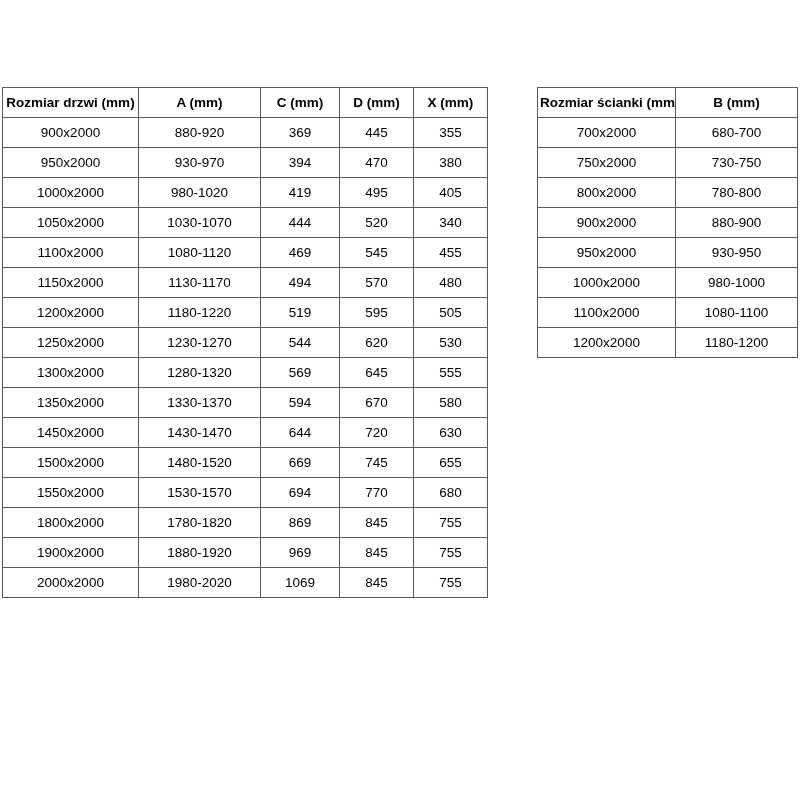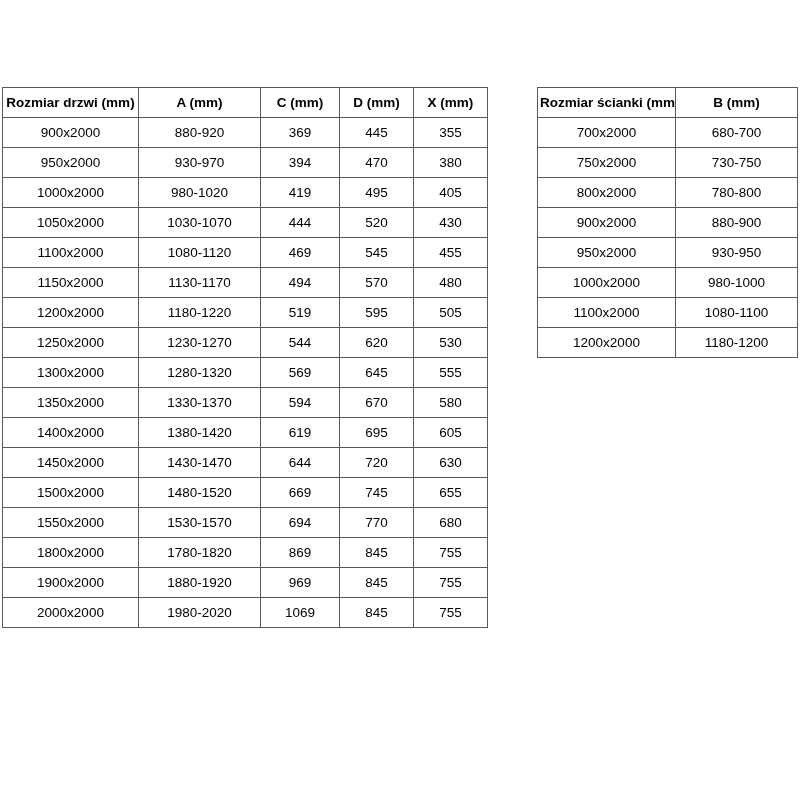--- a/index.html
+++ b/index.html
@@ -82,21 +82,21 @@
           <td>980-1020</td>
           <td>419</td>
           <td>495</td>
           <td>405</td>
         </tr>
         <tr>
           <td>1050x2000</td>
           <td>1030-1070</td>
           <td>444</td>
           <td>520</td>
-          <td>430</td>
+          <td>340</td>
         </tr>
         <tr>
           <td>1100x2000</td>
           <td>1080-1120</td>
           <td>469</td>
           <td>545</td>
           <td>455</td>
         </tr>
         <tr>
           <td>1150x2000</td>
@@ -125,27 +125,20 @@
           <td>569</td>
           <td>645</td>
           <td>555</td>
         </tr>
         <tr>
           <td>1350x2000</td>
           <td>1330-1370</td>
           <td>594</td>
           <td>670</td>
           <td>580</td>
-        </tr>
-        <tr>
-          <td>1400x2000</td>
-          <td>1380-1420</td>
-          <td>619</td>
-          <td>695</td>
-          <td>605</td>
         </tr>
         <tr>
           <td>1450x2000</td>
           <td>1430-1470</td>
           <td>644</td>
           <td>720</td>
           <td>630</td>
         </tr>
         <tr>
           <td>1500x2000</td>

